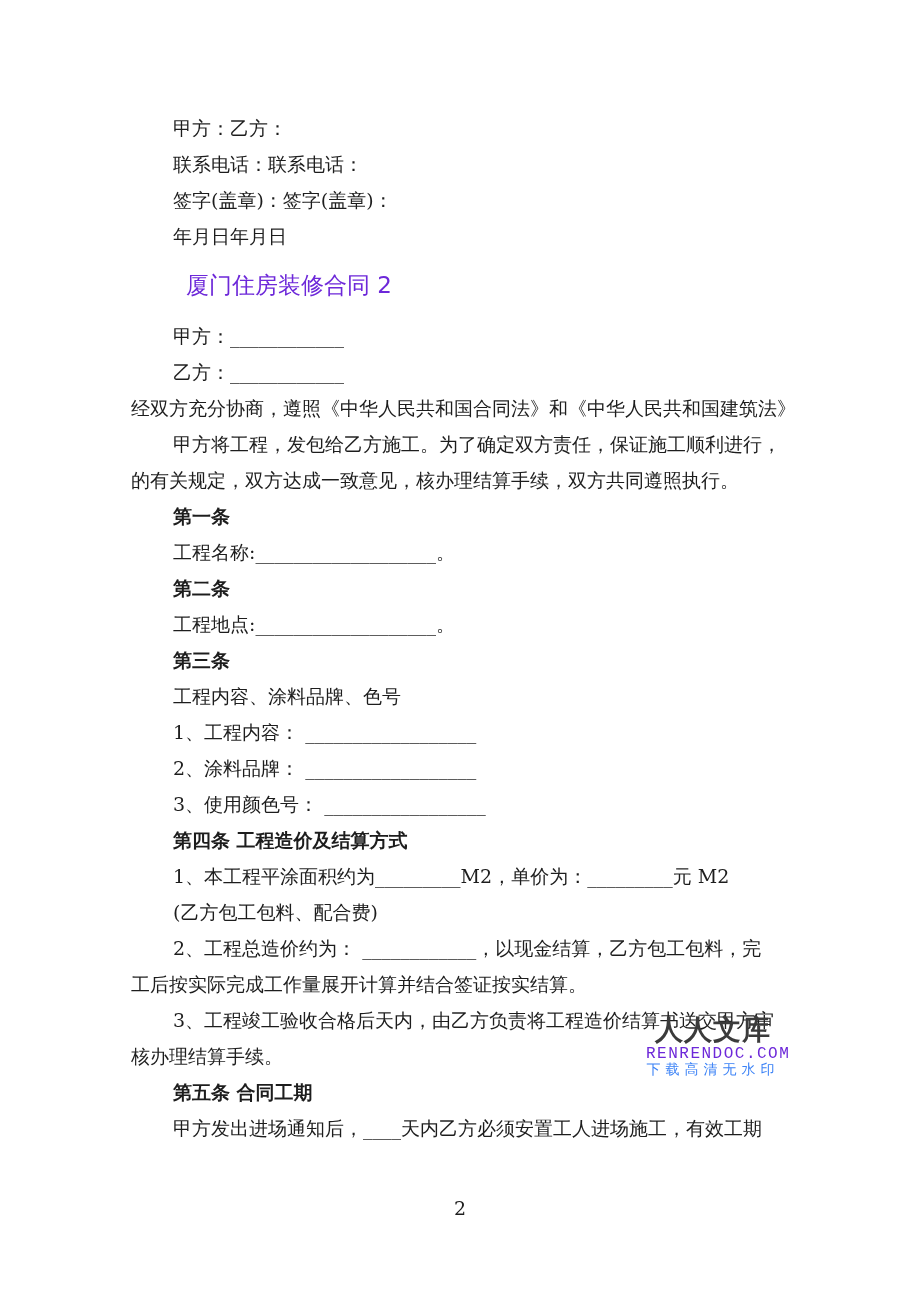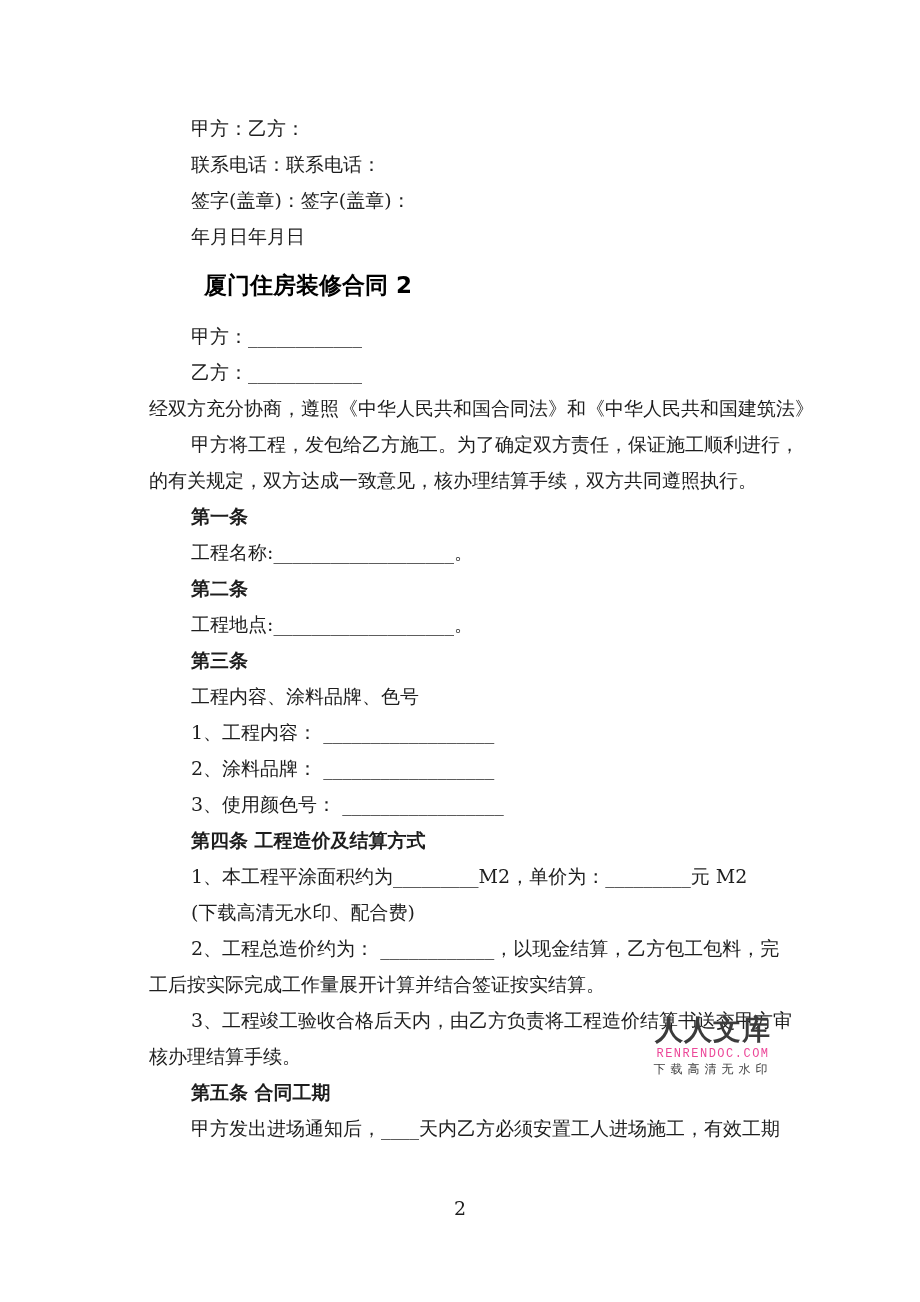--- a/index.html
+++ b/index.html
@@ -8,41 +8,41 @@
     width: 920px;
     height: 1302px;
     background: #ffffff;
     overflow: hidden;
     font-family: "DejaVu Serif", "Liberation Serif", serif;
     color: #1d1d1d;
     font-size: 19px;
   }
   .content {
     position: absolute;
-    left: 149px;
+    left: 131px;
     top: 110px;
     width: 680px;
   }
   .line {
     height: 36px;
     line-height: 36px;
     white-space: nowrap;
   }
   .indent { padding-left: 42px; }
   .heading {
     font-weight: bold;
     font-family: "DejaVu Sans", "Liberation Sans", sans-serif;
   }
   .title {
     height: 36px;
     line-height: 36px;
     margin: 13px 0 15px 0;
     padding-left: 55px;
-    color: #000000;
-    font-weight: bold;
+    color: #6d28d9;
+    font-weight: normal;
     font-size: 23px;
     font-family: "DejaVu Sans", "Liberation Sans", sans-serif;
     white-space: nowrap;
   }
   .watermark {
     position: absolute;
     left: 646px;
     top: 1016px;
     width: 134px;
     text-align: center;
@@ -50,30 +50,30 @@
   }
   .wm-logo {
     font-size: 28px;
     line-height: 31px;
     font-weight: bold;
     color: #3b3b3b;
     letter-spacing: 1px;
     white-space: nowrap;
   }
   .wm-domain {
-    font-size: 12px;
+    font-size: 16px;
     line-height: 14px;
-    color: #ec4899;
+    color: #6d28d9;
     letter-spacing: 1.5px;
     white-space: nowrap;
   }
   .wm-tagline {
-    font-size: 12px;
+    font-size: 14px;
     line-height: 16px;
-    color: #404040;
+    color: #3b82f6;
     letter-spacing: 5px;
     white-space: nowrap;
     margin-top: 1px;
   }
   .page-number {
     position: absolute;
     top: 1190px;
     left: 0;
     width: 920px;
     text-align: center;
@@ -102,21 +102,21 @@
       <div class="line indent">工程名称:___________________。</div>
       <div class="line indent heading">第二条</div>
       <div class="line indent">工程地点:___________________。</div>
       <div class="line indent heading">第三条</div>
       <div class="line indent">工程内容、涂料品牌、色号</div>
       <div class="line indent">1、工程内容： __________________</div>
       <div class="line indent">2、涂料品牌： __________________</div>
       <div class="line indent">3、使用颜色号： _________________</div>
       <div class="line indent heading">第四条 工程造价及结算方式</div>
       <div class="line indent">1、本工程平涂面积约为_________M2，单价为：_________元 M2</div>
-      <div class="line indent">(下载高清无水印、配合费)</div>
+      <div class="line indent">(乙方包工包料、配合费)</div>
       <div class="line indent">2、工程总造价约为： ____________，以现金结算，乙方包工包料，完</div>
       <div class="line">工后按实际完成工作量展开计算并结合签证按实结算。</div>
       <div class="line indent">3、工程竣工验收合格后天内，由乙方负责将工程造价结算书送交甲方审</div>
       <div class="line">核办理结算手续。</div>
       <div class="line indent heading">第五条 合同工期</div>
       <div class="line indent">甲方发出进场通知后，____天内乙方必须安置工人进场施工，有效工期</div>
     </div>
 
   <div class="watermark">
     <div class="wm-logo">人人文库</div>

